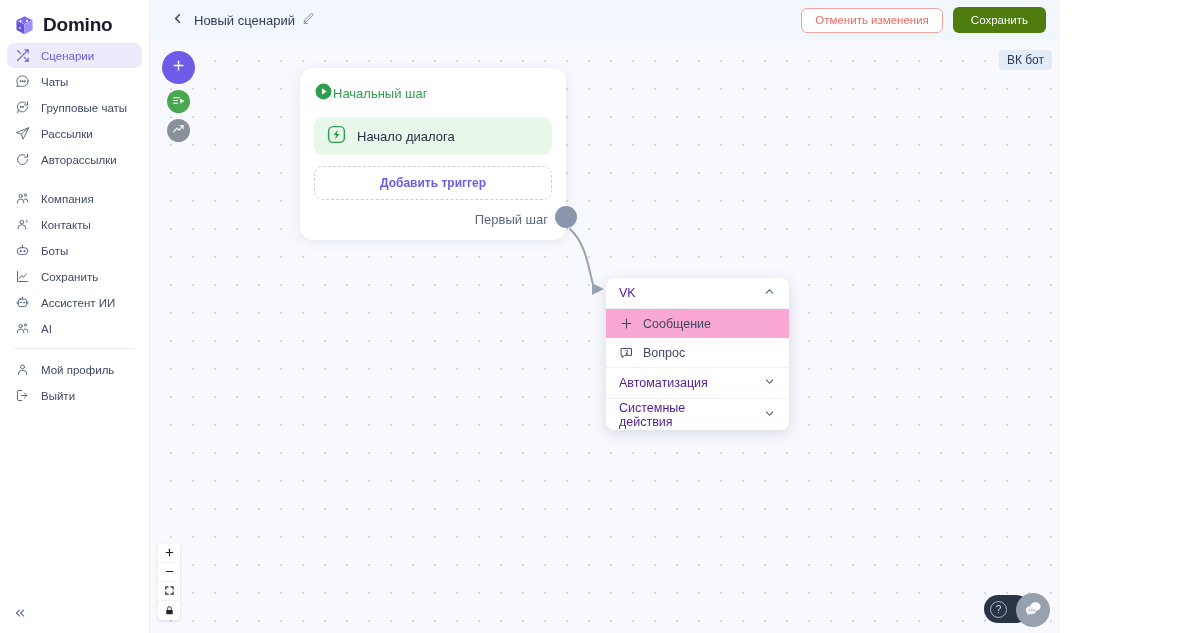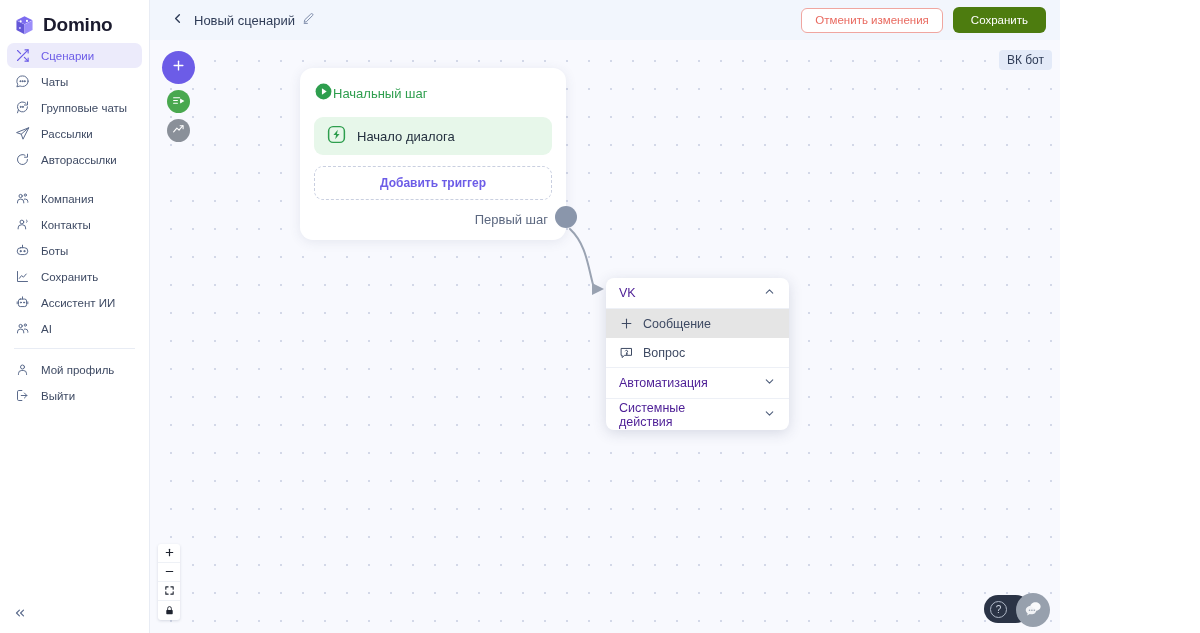--- a/index.html
+++ b/index.html
@@ -150,21 +150,21 @@
     padding: 0 13px; cursor: pointer;
     font-size: 12.5px; color: #4c1d95;
     border-bottom: 1px solid #edf0f6;
     gap: 43px;
   }
   .dd-item {
     height: 29px; display: flex; align-items: center; gap: 9px;
     padding: 0 13px; cursor: pointer;
     font-size: 12.5px; color: #3e4a63;
   }
-  .dd-item.hl { background: #e5e5e5; }
+  .dd-item.hl { background: #f9a8d4; }
   .dd-item .ic { width: 15px; height: 15px; display:flex; align-items:center; justify-content:center; flex: 0 0 15px; }
   .dd-divider { height: 1px; background: #edf0f6; }
 
   
   .help-dark {
     position: absolute; right: 30px; bottom: 10px;
     width: 46px; height: 28px; border-radius: 14px;
     background: #2b3446; display: flex; align-items: center; padding-left: 6px;
     z-index: 14; cursor: pointer;
   }

